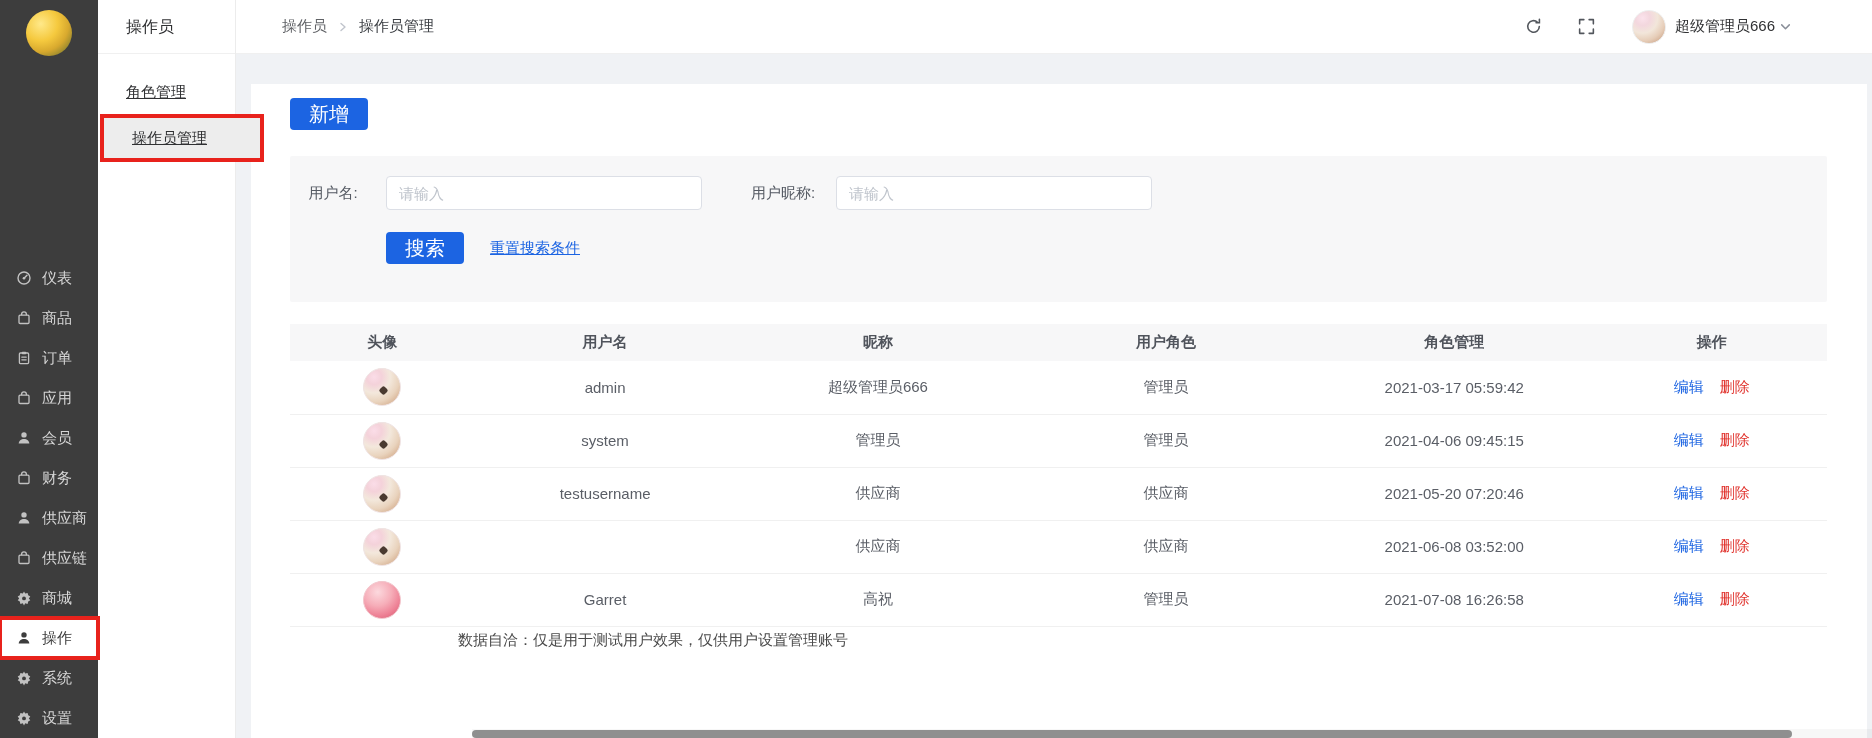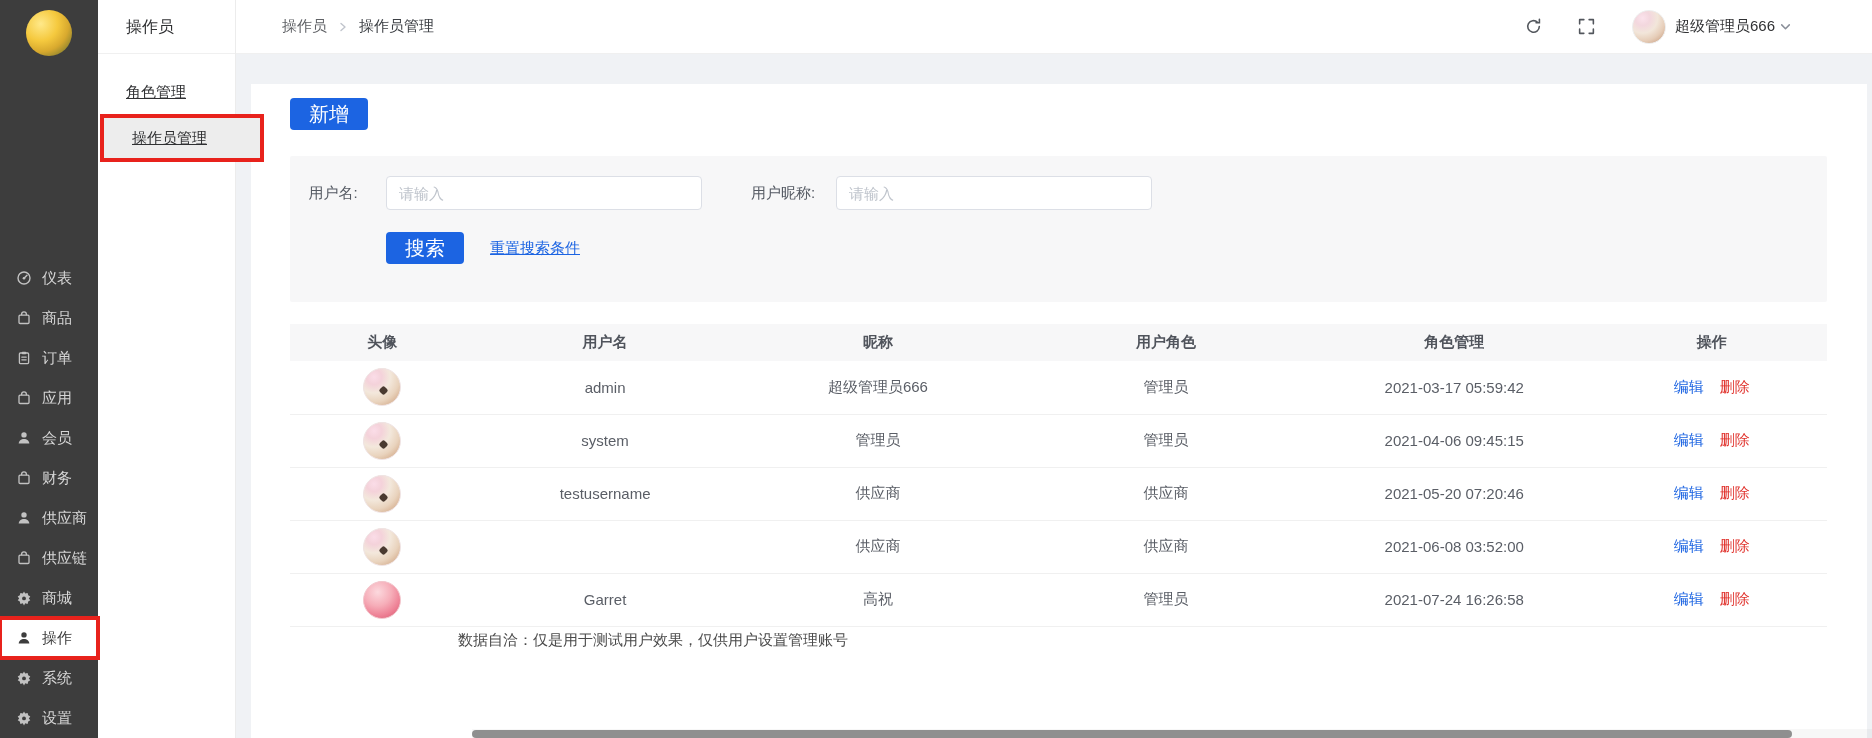--- a/index.html
+++ b/index.html
@@ -370,21 +370,21 @@
                   <a class="link danger">删除</a>
                 </td>
               </tr>
 
 
               <tr>
                 <td><span class="avatar pink"></span></td>
                 <td>Garret</td>
                 <td>高祝</td>
                 <td>管理员</td>
-                <td>2021-07-24 16:26:58</td>
+                <td>2021-07-08 16:26:58</td>
                 <td class="ops">
                   <a class="link">编辑</a>
                   <a class="link danger">删除</a>
                 </td>
               </tr>
 
           </tbody>
         </table>
 
         <div class="footer-note">数据自洽：仅是用于测试用户效果，仅供用户设置管理账号</div>

